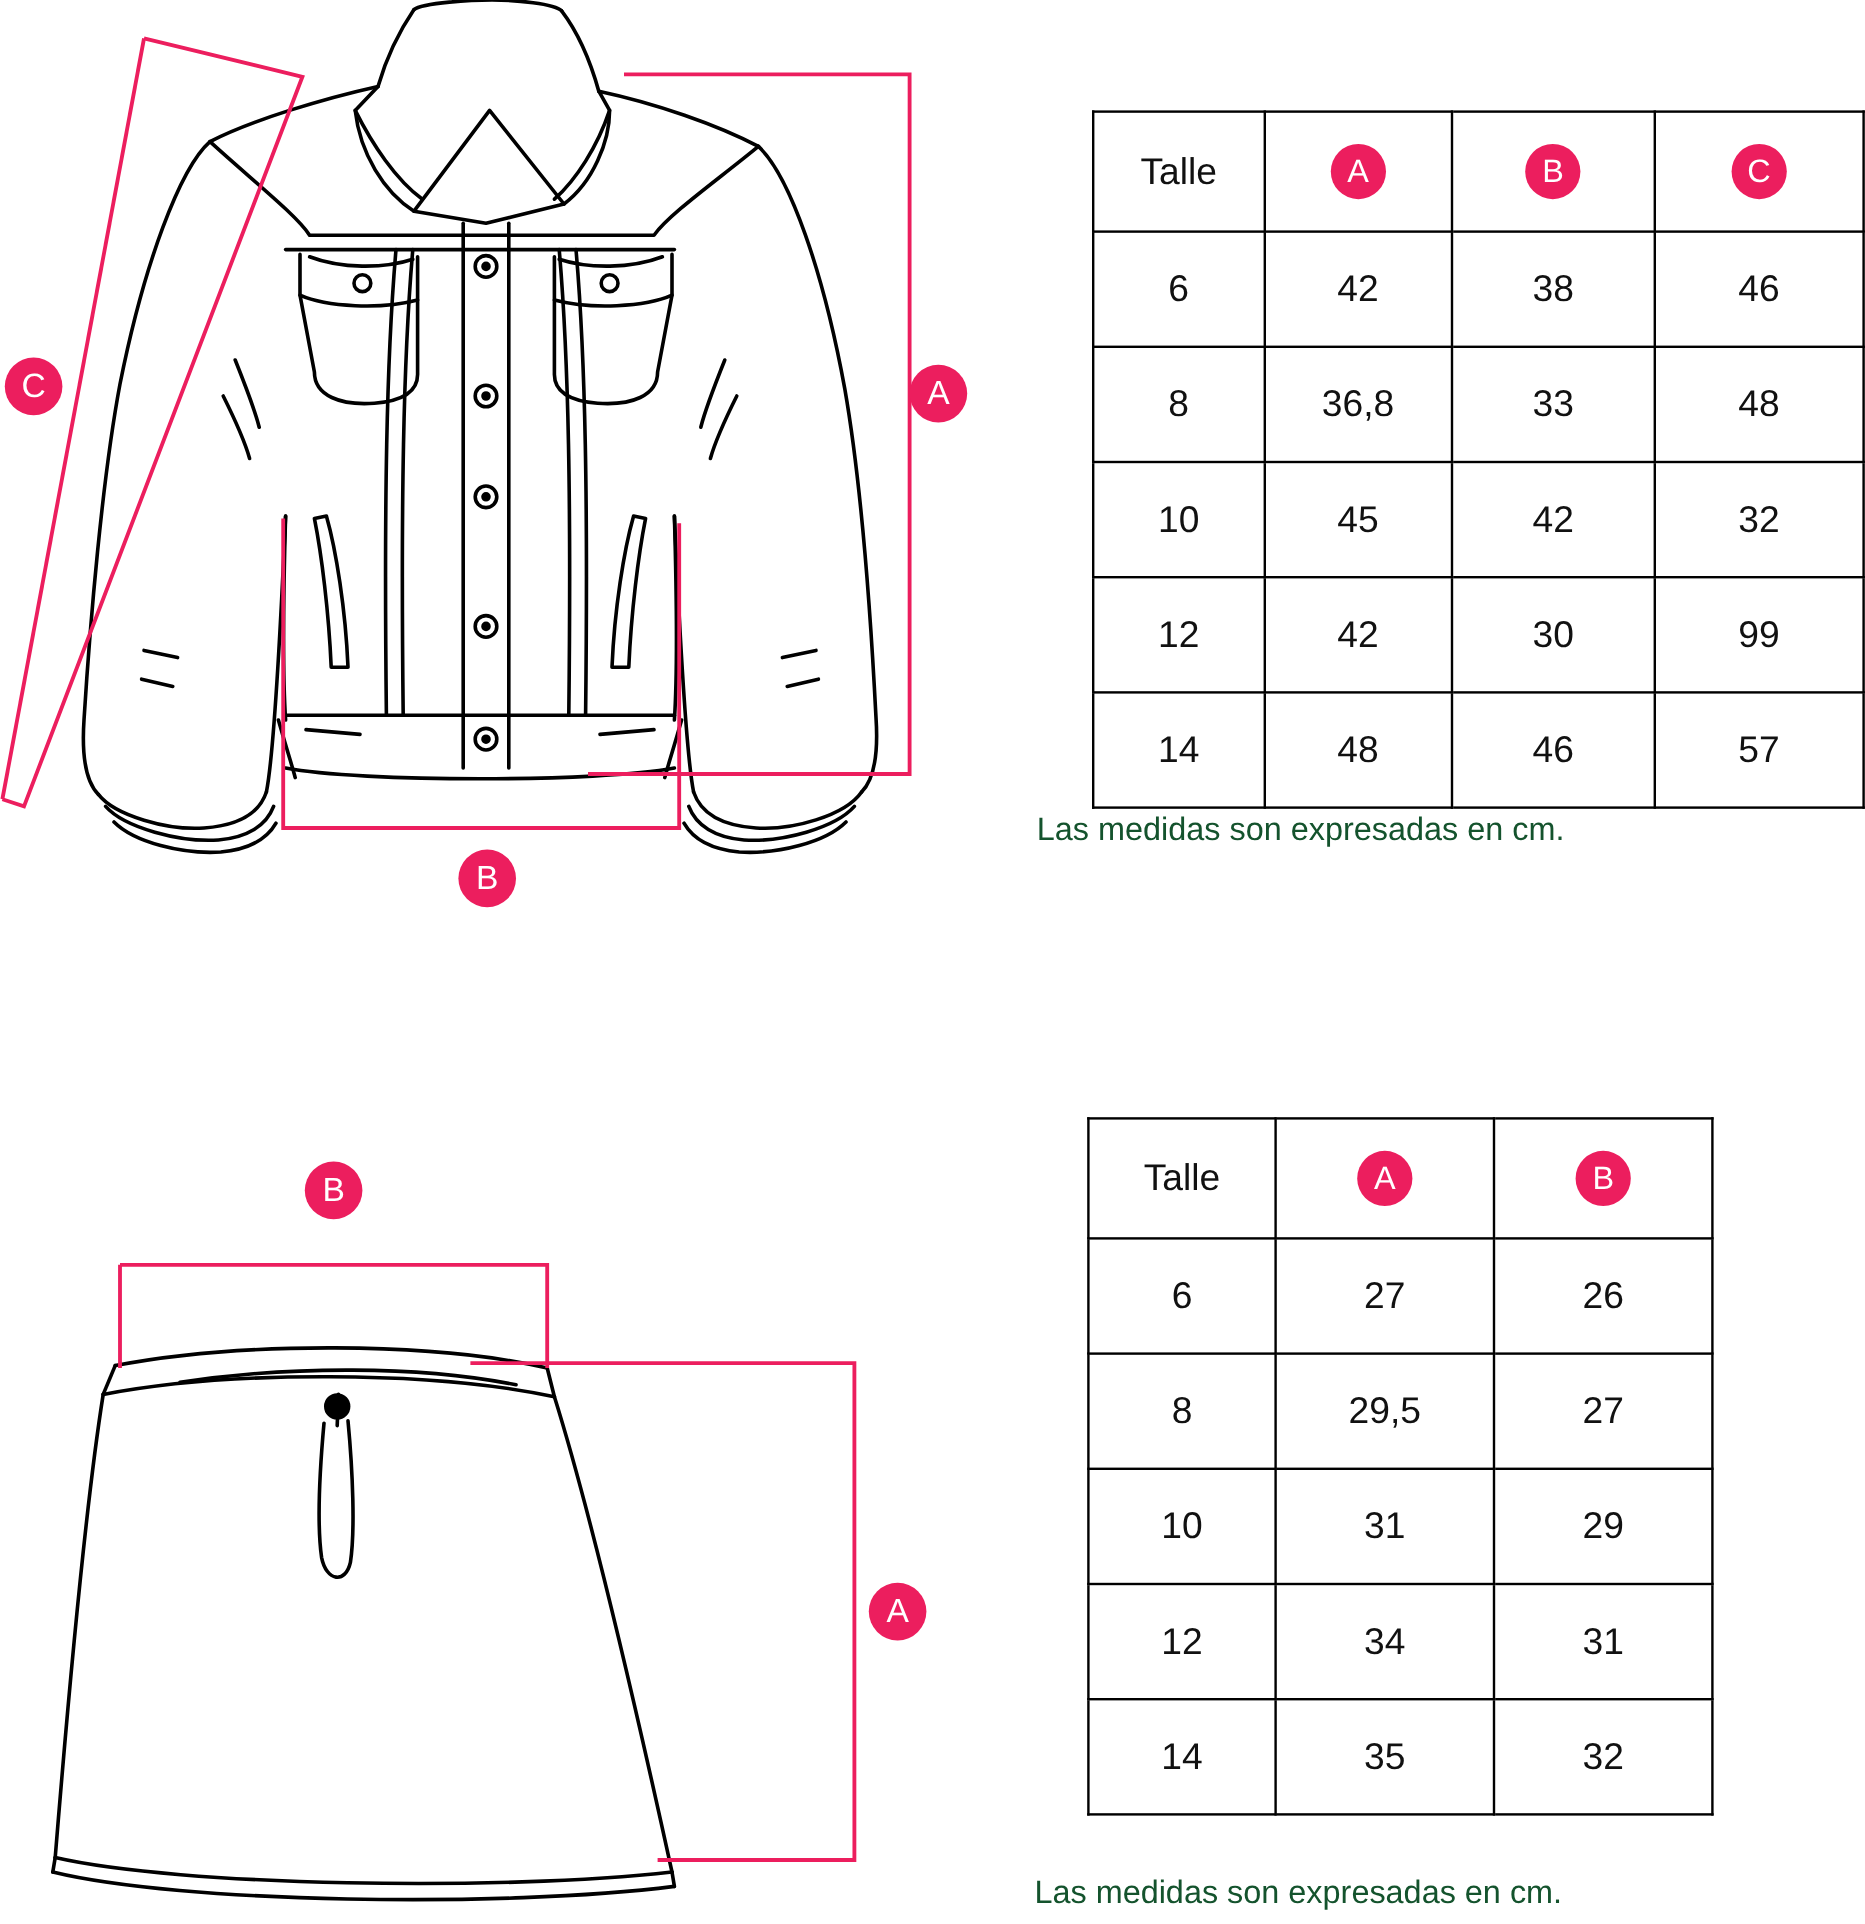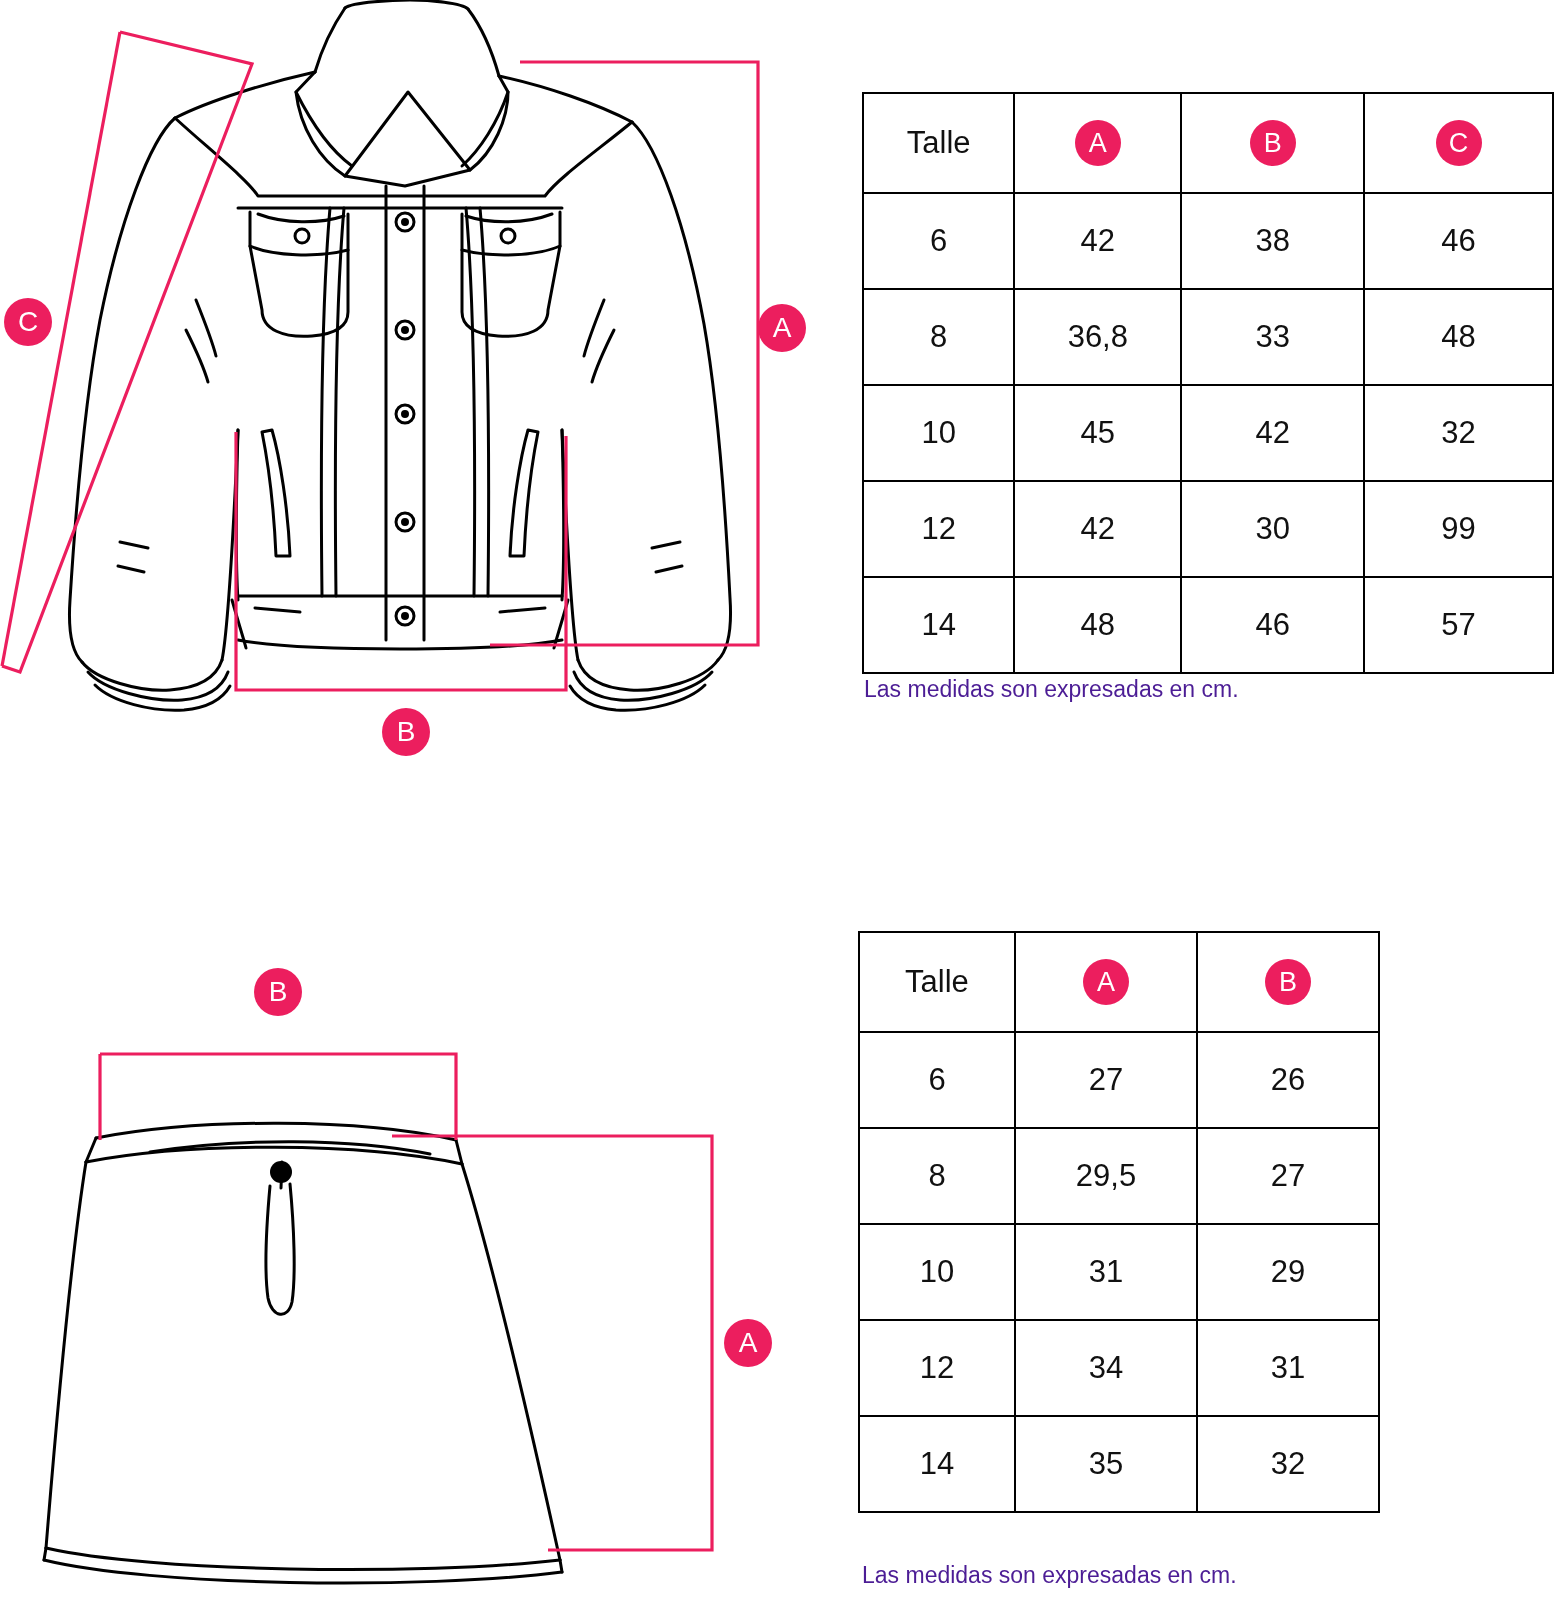--- a/index.html
+++ b/index.html
@@ -43,20 +43,21 @@
     font-family: "Liberation Sans", sans-serif;
   }
 
   
   .table-wrap {
     position: absolute;
   }
   table.size-table {
     border-collapse: collapse;
     table-layout: fixed;
+    margin-left: 48px;
   }
   table.size-table td {
     border: 2px solid #000000;
     text-align: center;
     vertical-align: middle;
     font-size: 31px;
     font-family: "Liberation Sans", sans-serif;
     color: #111111;
   }
   table.size-table tr.head td {
@@ -71,22 +72,22 @@
     height: 46px;
     border-radius: 50%;
     background: #ec1e5e;
     color: #ffffff;
     font-size: 27px;
     line-height: 46px;
     text-align: center;
   }
   .note {
     position: absolute;
-    font-size: 23px;
-    color: #4c1d95;
+    font-size: 27px;
+    color: #14532d;
     font-family: "Liberation Sans", sans-serif;
     white-space: nowrap;
   }
 </style>
 </head>
 <body>
 
 <div class="section" id="jacket-section">
 
   <svg class="illustration" width="820" height="790" viewBox="0 0 820 790">

